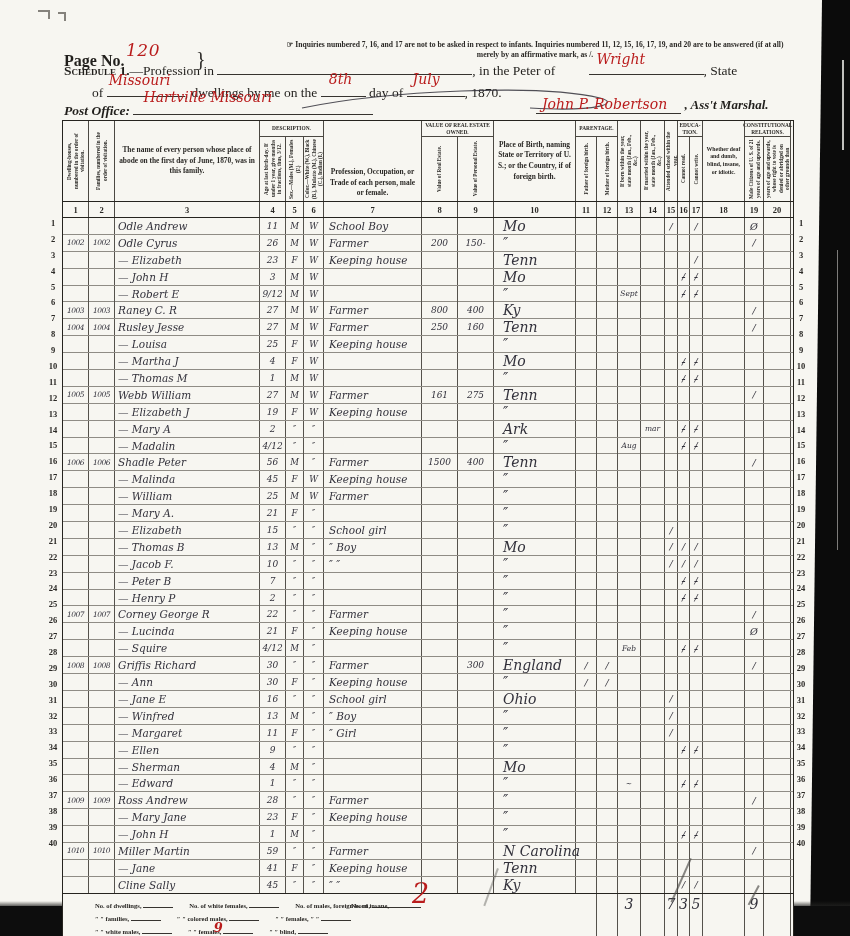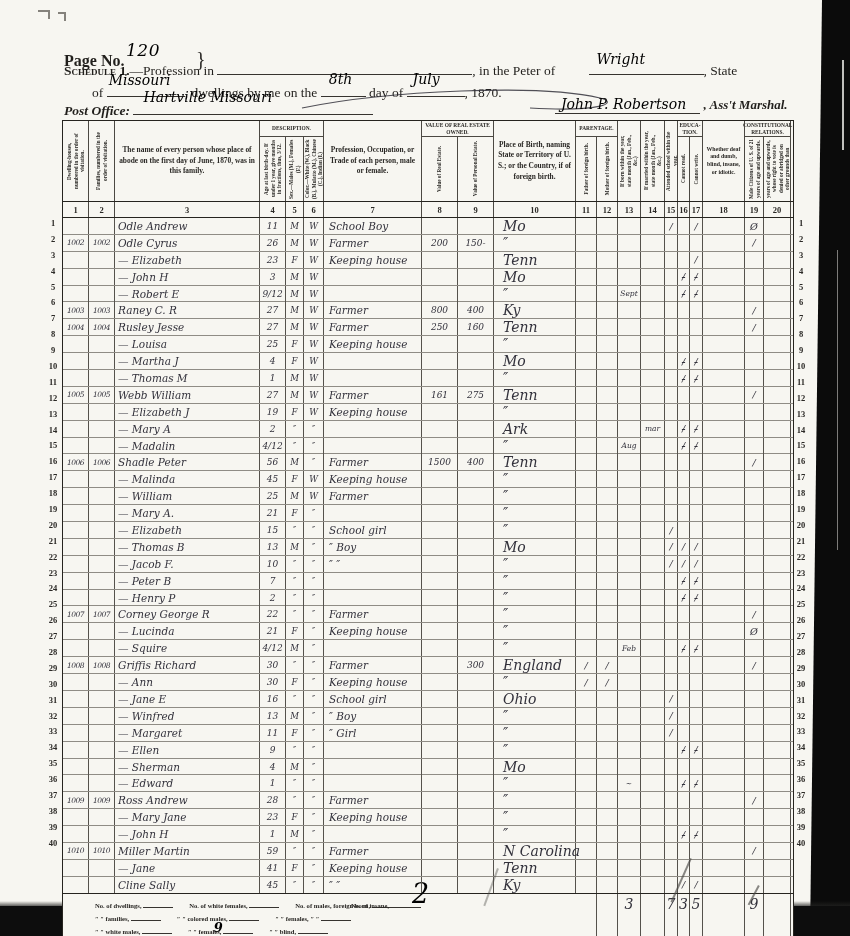--- a/index.html
+++ b/index.html
@@ -17,21 +17,21 @@
   .stray{position:absolute;width:1.5px;background:#4c4a47;opacity:.65;transform-origin:top left;}
   
   .print{color:#211f1c;}
   #pageno{position:absolute;left:64px;top:52px;font-weight:bold;font-size:16px;}
   #pageno-val{position:absolute;left:126px;top:40px;}
   #brace{position:absolute;left:196px;top:48px;font-size:20px;color:#2c2a27;}
   #instr{position:absolute;left:260px;top:40px;width:550px;font-size:7.6px;font-weight:bold;
          text-align:center;line-height:1.35;color:#2a2825;}
   .hline{position:absolute;font-size:13.5px;}
   .blank{display:inline-block;border-bottom:1px solid #36332f;height:11px;vertical-align:baseline;}
-  .hw{font-family:"DejaVu Serif",serif;font-style:italic;color:#000000;}
+  .hw{font-family:"DejaVu Serif",serif;font-style:italic;color:#b91c1c;}
   .hw-lg{font-size:17px;letter-spacing:.5px;}
   .hw-md{font-size:14px;}
   .overwrite{position:absolute;white-space:nowrap;}
   #swoosh{position:absolute;left:300px;top:88px;}
   
   #stage{--cols:26px 26px 145px 26px 18px 20px 98px 36px 36px 82px 21px 21px 23px 24px 13px 12px 13px 42px 19px 27px;}
   #table{position:absolute;left:62px;top:120px;width:730px;border:1.6px solid #26241f;background:#f7f6f1;}
   .grid20{display:grid;grid-template-columns:var(--cols);}
   #thead{display:grid;grid-template-columns:var(--cols);grid-template-rows:16px 64px;
          border-bottom:1px solid #26241f;}
@@ -93,20 +93,24 @@
   <div class="band-bottom"></div>
   <div class="scratch" style="right:6px;top:60px;width:2px;height:90px;"></div>
   <div class="scratch" style="right:12px;top:250px;width:1.5px;height:300px;opacity:.5;"></div>
   <div class="speck" style="left:250px;top:150px;width:3px;height:3px;"></div>
   <div class="speck" style="left:540px;top:470px;width:4px;height:4px;"></div>
   <div class="speck" style="left:330px;top:640px;width:3px;height:2px;"></div>
 
   <div id="pageno" class="print"><span>Page No.</span></div>
   <div id="pageno-val" class="hw hw-lg">120</div>
   <div id="brace" class="print">}</div>
+  <div id="instr">
+    <div>☞ Inquiries numbered 7, 16, and 17 are not to be asked in respect to infants.  Inquiries numbered 11, 12, 15, 16, 17, 19, and 20 are to be answered (if at all)</div>
+    <div>merely by an affirmative mark, as /.</div>
+  </div>
 
   <div class="hline print" style="left:64px;top:63px;">
     <span style="font-variant:small-caps;font-weight:bold;">Schedule 1.</span><span>—Profession in</span>
     <span class="blank" style="width:255px;"></span><span>, in the Peter of</span>
     <span class="blank" style="width:115px;position:relative;margin-left:30px;"><span class="overwrite hw hw-md" style="left:8px;top:-12px;">Wright</span></span><span>, State</span>
   </div>
 
   <div class="hline print" style="left:92px;top:85px;">
     <span>of</span>
     <span class="blank" style="width:78px;position:relative;"><span class="overwrite hw hw-md" style="left:2px;top:-13px;">Missouri</span></span><span>, dwellings by me on the</span>
@@ -115,21 +119,21 @@
     <span class="blank" style="width:58px;position:relative;"><span class="overwrite hw hw-md" style="left:6px;top:-14px;">July</span></span><span>, 1870.</span>
   </div>
 
   <div class="hline print" style="left:64px;top:103px;font-style:italic;font-weight:bold;">
     <span>Post Office:</span>
     <span class="blank" style="width:240px;position:relative;"><span class="overwrite hw hw-md" style="left:10px;top:-14px;font-weight:normal;">Hartville Missouri</span></span>
   </div>
   <svg id="swoosh" width="330" height="26" viewBox="0 0 330 26">
     <path d="M2 20 C 90 2, 240 -4, 300 10 C 320 15, 300 24, 230 20" fill="none" stroke="#32313b" stroke-width="1.2" opacity=".85"></path>
   </svg>
-  <div class="hline" style="left:555px;top:96px;">
+  <div class="hline" style="left:536px;top:96px;">
     <span class="hw hw-md" style="border-bottom:1px solid #36332f;padding:0 14px 1px 6px;">John P. Robertson</span>
     <span class="print" style="font-style:italic;font-weight:bold;font-size:13px;">, Ass't Marshal.</span>
   </div>
 
   <div class="rail" id="railL">
       <div>1</div>
       <div>2</div>
       <div>3</div>
       <div>4</div>
       <div>5</div>
@@ -226,21 +230,21 @@
       <div class="hgroup" style="grid-column:4/7;grid-row:1;">Description.</div>
       <div class="hcell" style="grid-column:4;grid-row:2;">
           <span class="vtext">Age at last birth-day. If under 1 year, give months in fractions, thus, 3/12.</span>
         </div>
       <div class="hcell" style="grid-column:5;grid-row:2;">
           <span class="vtext">Sex.—Males (M.), Females (F.)</span>
         </div>
       <div class="hcell" style="grid-column:6;grid-row:2;">
           <span class="vtext">Color.—White (W.), Black (B.), Mulatto (M.), Chinese (C.), Indian (I.)</span>
         </div>
-      <div class="hcell" style="grid-column:7;grid-row:1/3;">
+      <div class="hcell" style="grid-column:7;grid-row:1/3;align-items:flex-end;">
           <div class="htext">Profession, Occupation, or Trade of each person, male or female.</div>
         </div>
       <div class="hgroup" style="grid-column:8/10;grid-row:1;">Value of Real Estate Owned.</div>
       <div class="hcell" style="grid-column:8;grid-row:2;">
           <span class="vtext">Value of Real Estate.</span>
         </div>
       <div class="hcell" style="grid-column:9;grid-row:2;">
           <span class="vtext">Value of Personal Estate.</span>
         </div>
       <div class="hcell" style="grid-column:10;grid-row:1/3;">

